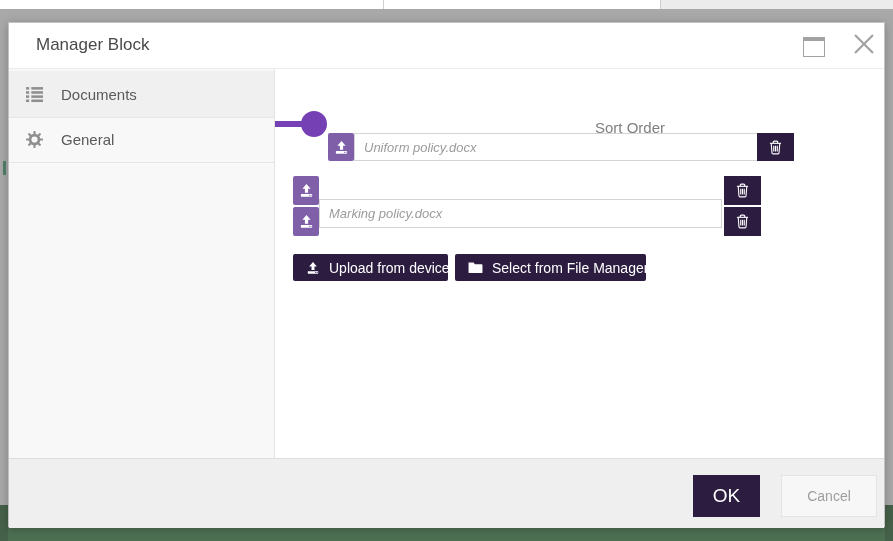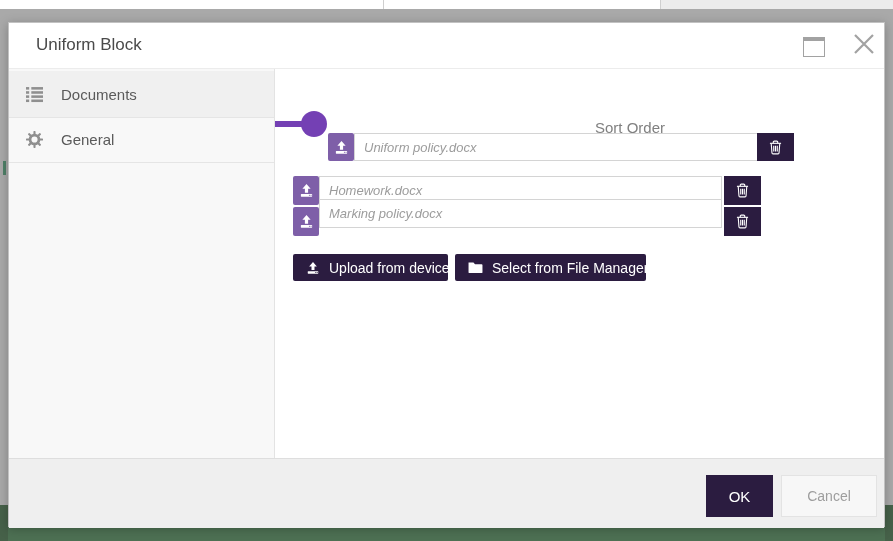--- a/index.html
+++ b/index.html
@@ -58,21 +58,21 @@
 
   
   .hscroll{position:absolute;left:1px;top:396px;width:603px;height:13px;background:#fdfdfd;}
   .arrow{position:absolute;top:2px;width:0;height:0;border-top:5px solid transparent;border-bottom:5px solid transparent;cursor:pointer;}
   .arrow-left{left:4px;border-right:7px solid #6f6f6f;}
   .arrow-right{right:5px;border-left:7px solid #6f6f6f;}
   .thumb{position:absolute;left:13px;top:1px;width:571px;height:10px;background:#8b8b8b;border-radius:5px;cursor:pointer;}
 
   
   .m-footer{position:absolute;left:0;top:435px;width:875px;height:69px;background:#efefef;border-top:1px solid #dedede;}
-  .ok-btn{position:absolute;left:684px;top:16px;width:67px;height:42px;background:#2b1c40;color:#fff;border:none;font-family:"Liberation Sans",sans-serif;font-size:15px;cursor:pointer;margin-left:13px;}
+  .ok-btn{position:absolute;left:684px;top:16px;width:67px;height:42px;background:#2b1c40;color:#fff;border:none;font-family:"Liberation Sans",sans-serif;font-size:19px;cursor:pointer;}
   .cancel-btn{position:absolute;left:772px;top:16px;width:96px;height:42px;background:#f7f7f7;color:#9e9e9e;border:1px solid #e3e3e3;font-family:"Liberation Sans",sans-serif;font-size:14px;cursor:pointer;}
 
   
   .tooltip{position:absolute;left:104px;top:55px;width:164px;height:94px;background:#fff;border:3px solid #7440b4;border-radius:8px;z-index:50;display:flex;align-items:center;justify-content:center;}
   .tooltip .txt{font-size:15px;font-weight:bold;color:#3f3f3f;white-space:nowrap;}
   .conn-line{position:absolute;left:266px;top:98px;width:32px;height:6px;background:#7440b4;z-index:49;}
   .conn-dot{position:absolute;left:292px;top:88px;width:26px;height:26px;border-radius:50%;background:#7440b4;z-index:49;}
 </style>
 </head>
 <body>
@@ -88,21 +88,21 @@
       <div class="dim-green"></div>
     </div>
   <div class="abs side-strip" style="left:885px">
       <div class="dim-green"></div>
     </div>
   <div class="abs green-mark"></div>
 
   <div class="abs modal">
 
     <div class="m-header">
-      <div class="m-title">Uniform Block</div>
+      <div class="m-title">Manager Block</div>
       <div class="max-btn"></div>
       <div class="close-btn">
         <svg width="26" height="26" viewBox="0 0 26 26">
             <path d="M4 4 L22 22 M22 4 L4 22" stroke="#a2a2a2" stroke-width="2.2" fill="none"></path>
           </svg>
       </div>
     </div>
 
     <div class="sidebar">
       <div class="side-item item-documents">
@@ -165,21 +165,20 @@
       </button>
 
       <button class="sqbtn row2-up">
         <svg width="15" height="15" viewBox="0 0 16 16" fill="#fff">
           <path d="M8 1 L12.4 6.2 H9.7 V10.3 H6.3 V6.2 H3.6 Z"></path>
           <rect x="2" y="11.6" width="12" height="3" rx="0.5"></rect>
           <rect x="10.6" y="12.6" width="1.1" height="1" fill="#7e5fa8"></rect>
             <rect x="12.3" y="12.6" width="1.1" height="1" fill="#7e5fa8"></rect>
         </svg>
       </button>
-      <input class="file-input row2-in" type="text" value="Homework.docx" style="">
       <button class="trashbtn row2-tr">
         <svg width="13" height="15" viewBox="0 0 14 16" fill="none" stroke="#fff" stroke-width="1.2">
           <path d="M1 3.5 H13"></path>
             <path d="M4.6 3.3 V2.1 A1 1 0 0 1 5.6 1.1 H8.4 A1 1 0 0 1 9.4 2.1 V3.3"></path>
           <path d="M2.4 3.7 L3.2 13.9 A1.1 1.1 0 0 0 4.3 14.9 H9.7 A1.1 1.1 0 0 0 10.8 13.9 L11.6 3.7"></path>
           <path d="M5.1 6.2 V12.2 M7 6.2 V12.2 M8.9 6.2 V12.2"></path>
         </svg>
       </button>
 
       <button class="sqbtn row3-up">

